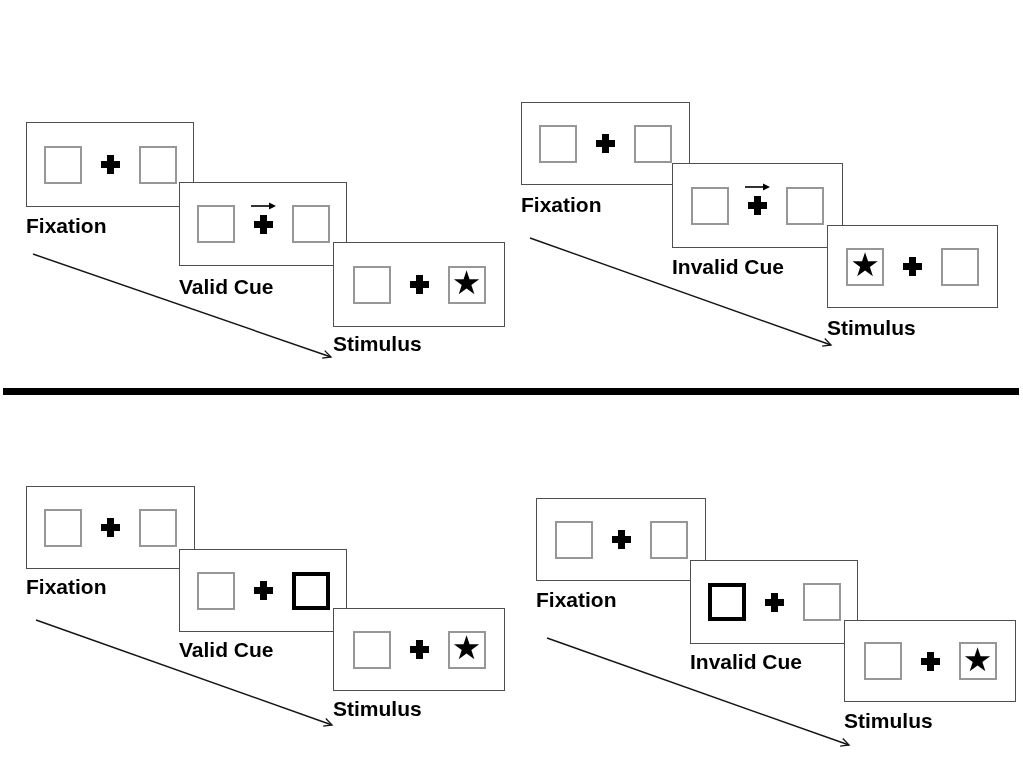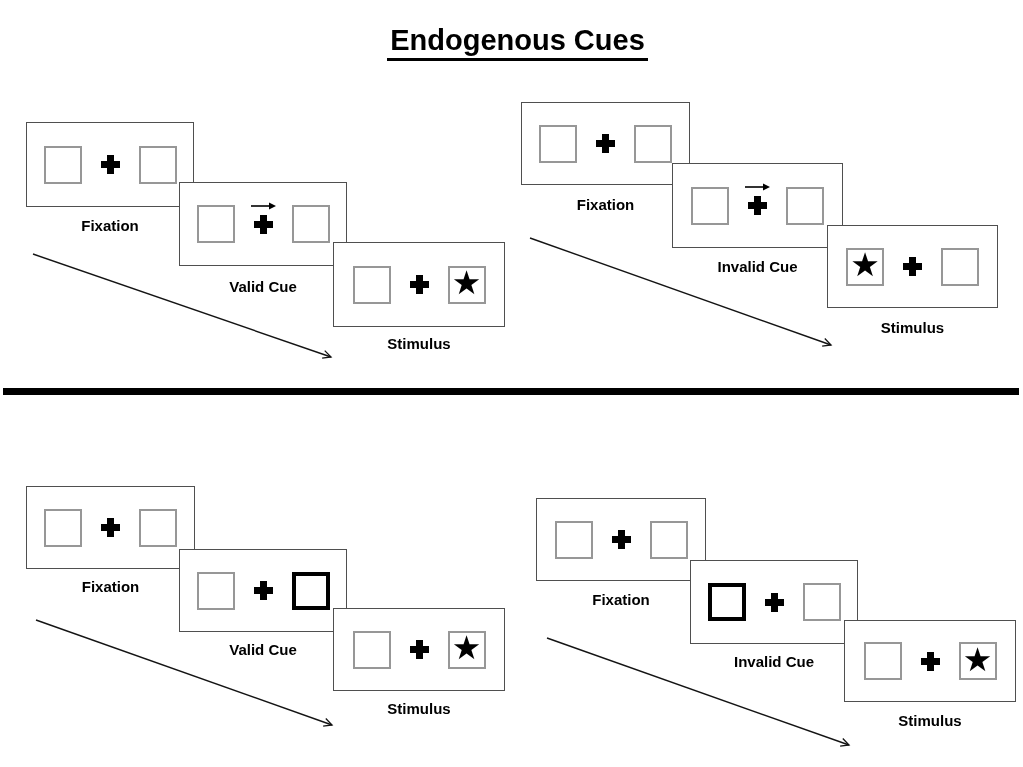--- a/index.html
+++ b/index.html
@@ -20,21 +20,21 @@
          display:flex;align-items:center;justify-content:center;gap:19px;}
   .box{width:38px;height:38px;border:2px solid #979797;box-sizing:border-box;background:#fff;
        display:flex;align-items:center;justify-content:center;}
   .box.cue{border:4px solid #000;}
   .star{font-size:33px;line-height:1;color:#000;transform:translateY(-2px);}
   .plus-wrap{position:relative;width:19px;height:19px;}
   .plus{position:absolute;left:0;top:0;width:19px;height:19px;}
   .plus::before{content:"";position:absolute;left:0;top:6px;width:19px;height:7px;background:#000;}
   .plus::after{content:"";position:absolute;left:6px;top:0;width:7px;height:19px;background:#000;}
   .cue-arrow{position:absolute;left:-3px;top:-16px;}
-  .plabel{position:absolute;font-size:15px;font-weight:bold;text-align:center;line-height:20px;}
+  .plabel{position:absolute;font-size:21px;font-weight:bold;line-height:20px;}
   .seq-arrow{position:absolute;}
 
   
   #p-ev-fix {left:26px; top:122px;width:168px;height:85px;}
   #p-ev-cue {left:179px;top:182px;width:168px;height:84px;}
   #p-ev-stim{left:333px;top:242px;width:172px;height:85px;}
   #l-ev-fix {left:26px; top:216px;width:168px;}
   #l-ev-cue {left:179px;top:277px;width:168px;}
   #l-ev-stim{left:333px;top:334px;width:172px;}
   #arr-ev{left:28px;top:248px;}
@@ -61,21 +61,20 @@
   #l-xi-fix {left:536px;top:590px;width:170px;}
   #l-xi-cue {left:690px;top:652px;width:168px;}
   #l-xi-stim{left:844px;top:711px;width:172px;}
   #arr-xi{left:542px;top:632px;}
 </style>
 </head>
 <body>
 
 <div class="canvas">
 
-  <h1 class="title" id="endo-title"><span class="tspan">Endogenous Cues</span></h1>
 
   <div class="panel" id="p-ev-fix">
     <div class="box"></div>
     <div class="plus-wrap">
         <div class="plus"></div>
       </div>
     <div class="box"></div>
   </div>
   <div class="plabel" id="l-ev-fix">Fixation</div>
 

